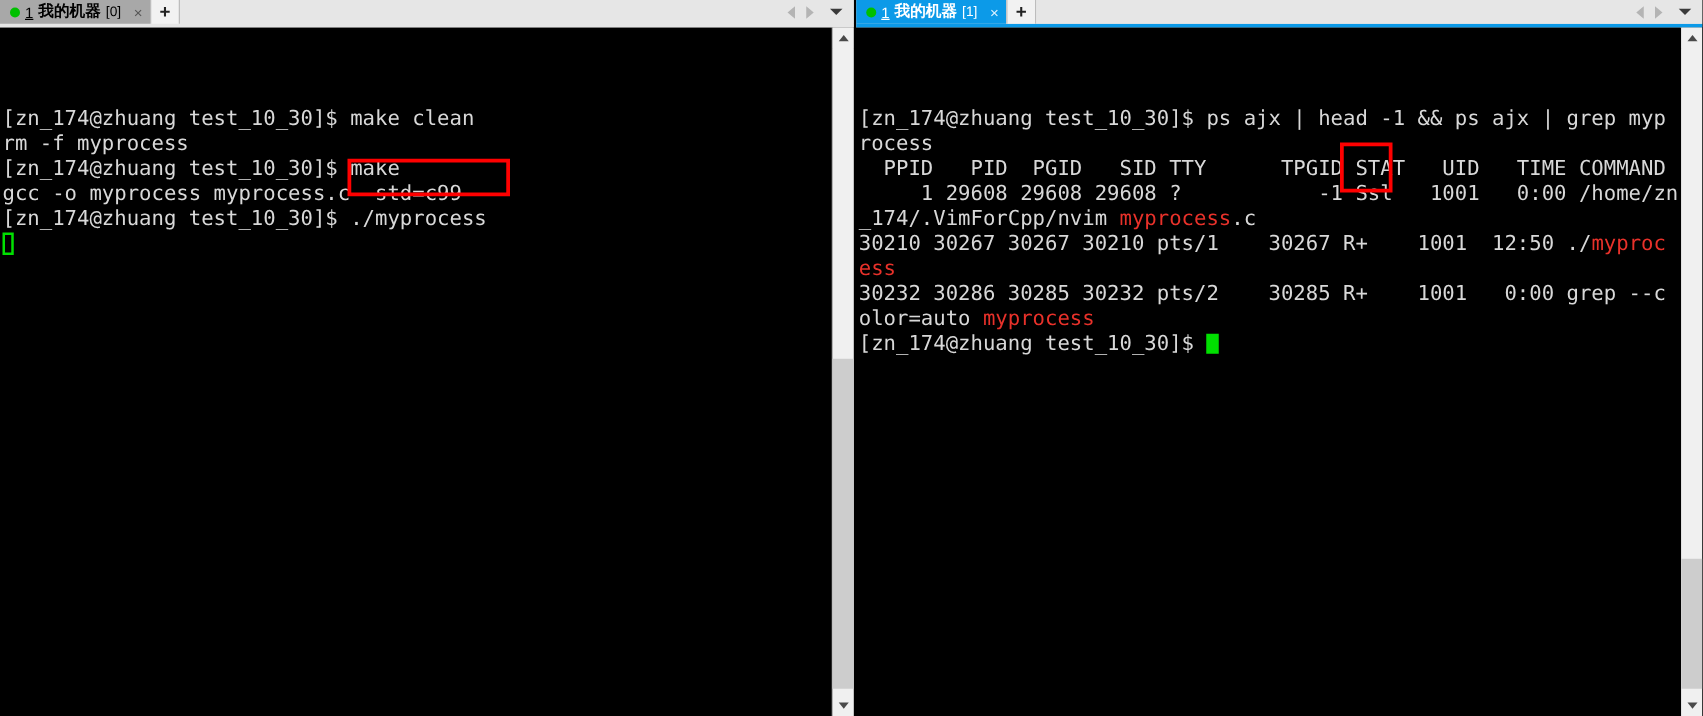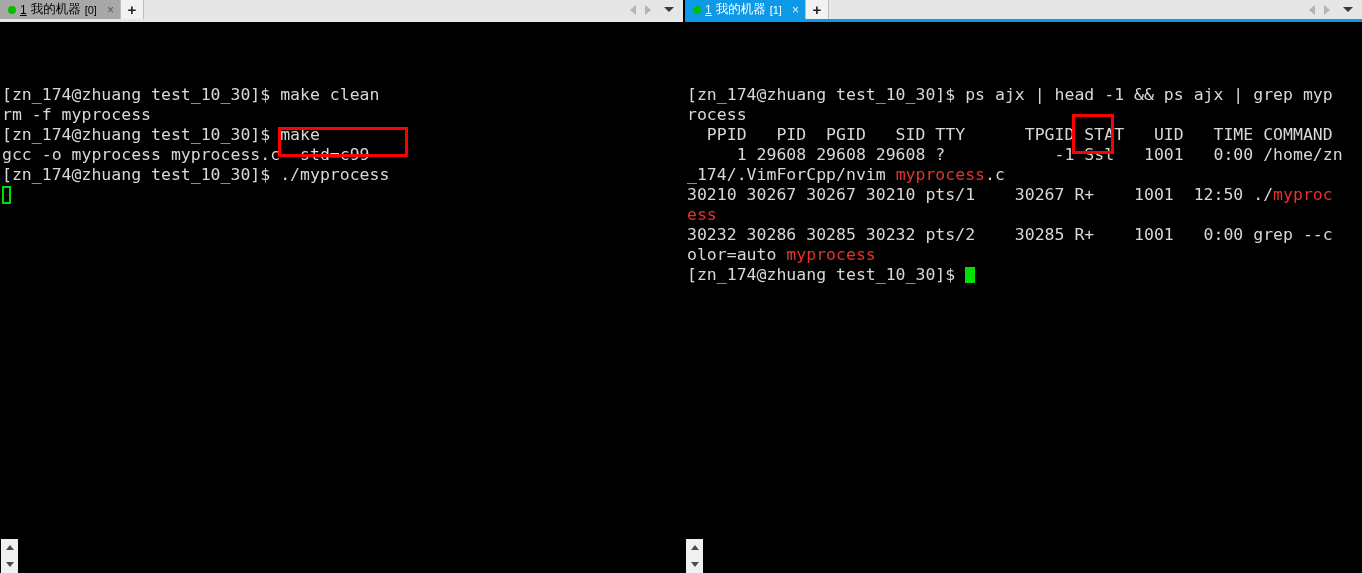--- a/index.html
+++ b/index.html
@@ -61,21 +61,21 @@
     width: 8px; height: 8px;
     border-radius: 50%;
     background: #00c000;
     flex: 0 0 auto;
     display: inline-block;
   }
   .tab-idx {
     text-decoration: underline;
     font-size: 12px;
   }
-  .tab-name { font-size: 12.5px; }
+  .tab-name { font-size: 12.5px; font-weight: bold; }
   .tab-num { font-size: 11px; }
   .tab-close {
     font-size: 12px;
     color: #555;
     margin-left: 6px;
     line-height: 1;
   }
   .tab.active .tab-close { color: #dff2ff; }
   .tab-add {
     width: 22px;
@@ -113,21 +113,21 @@
     border-top: 5px solid #3a3a3a;
     margin-left: 4px;
   }
   .pane-right .tabbar { border-bottom: 3px solid #0c9ae8; height: 19px; }
   .pane-left  .tabbar { border-bottom: 3px solid #e6e6e6; height: 19px; }
 
   
   .term-wrap {
     flex: 1 1 auto;
     display: flex;
-    flex-direction: column;
+    flex-direction: row;
     background: #000;
     overflow: hidden;
   }
   .term {
     flex: 1 1 auto;
     background: #000;
     color: #d8d8d8;
     font-family: "DejaVu Sans Mono", "Liberation Mono", monospace;
     font-size: 16.5px;
     line-height: 20px;

